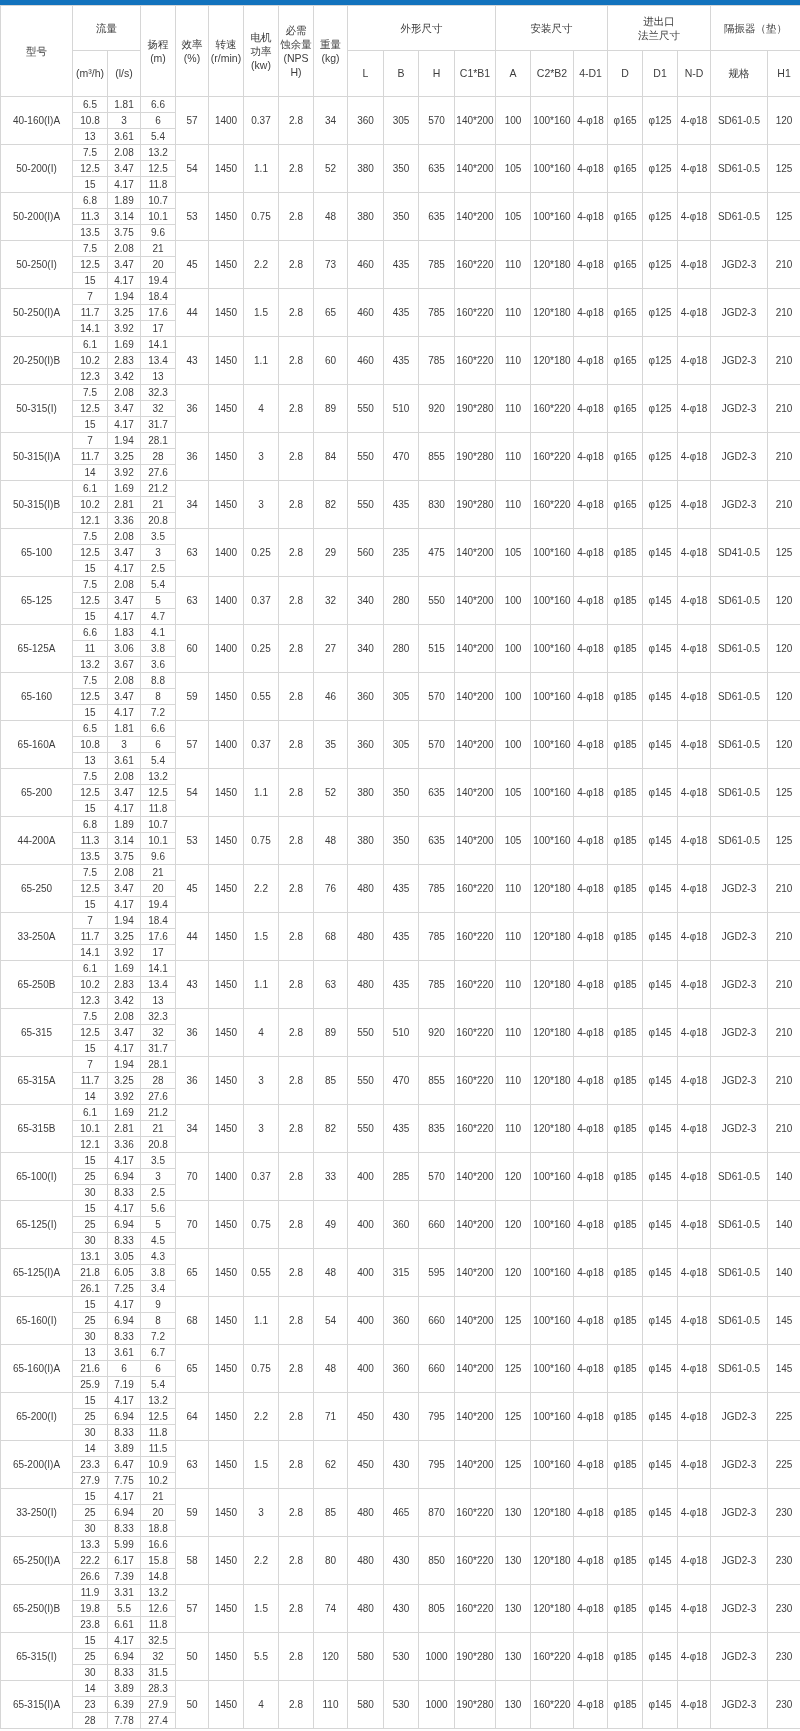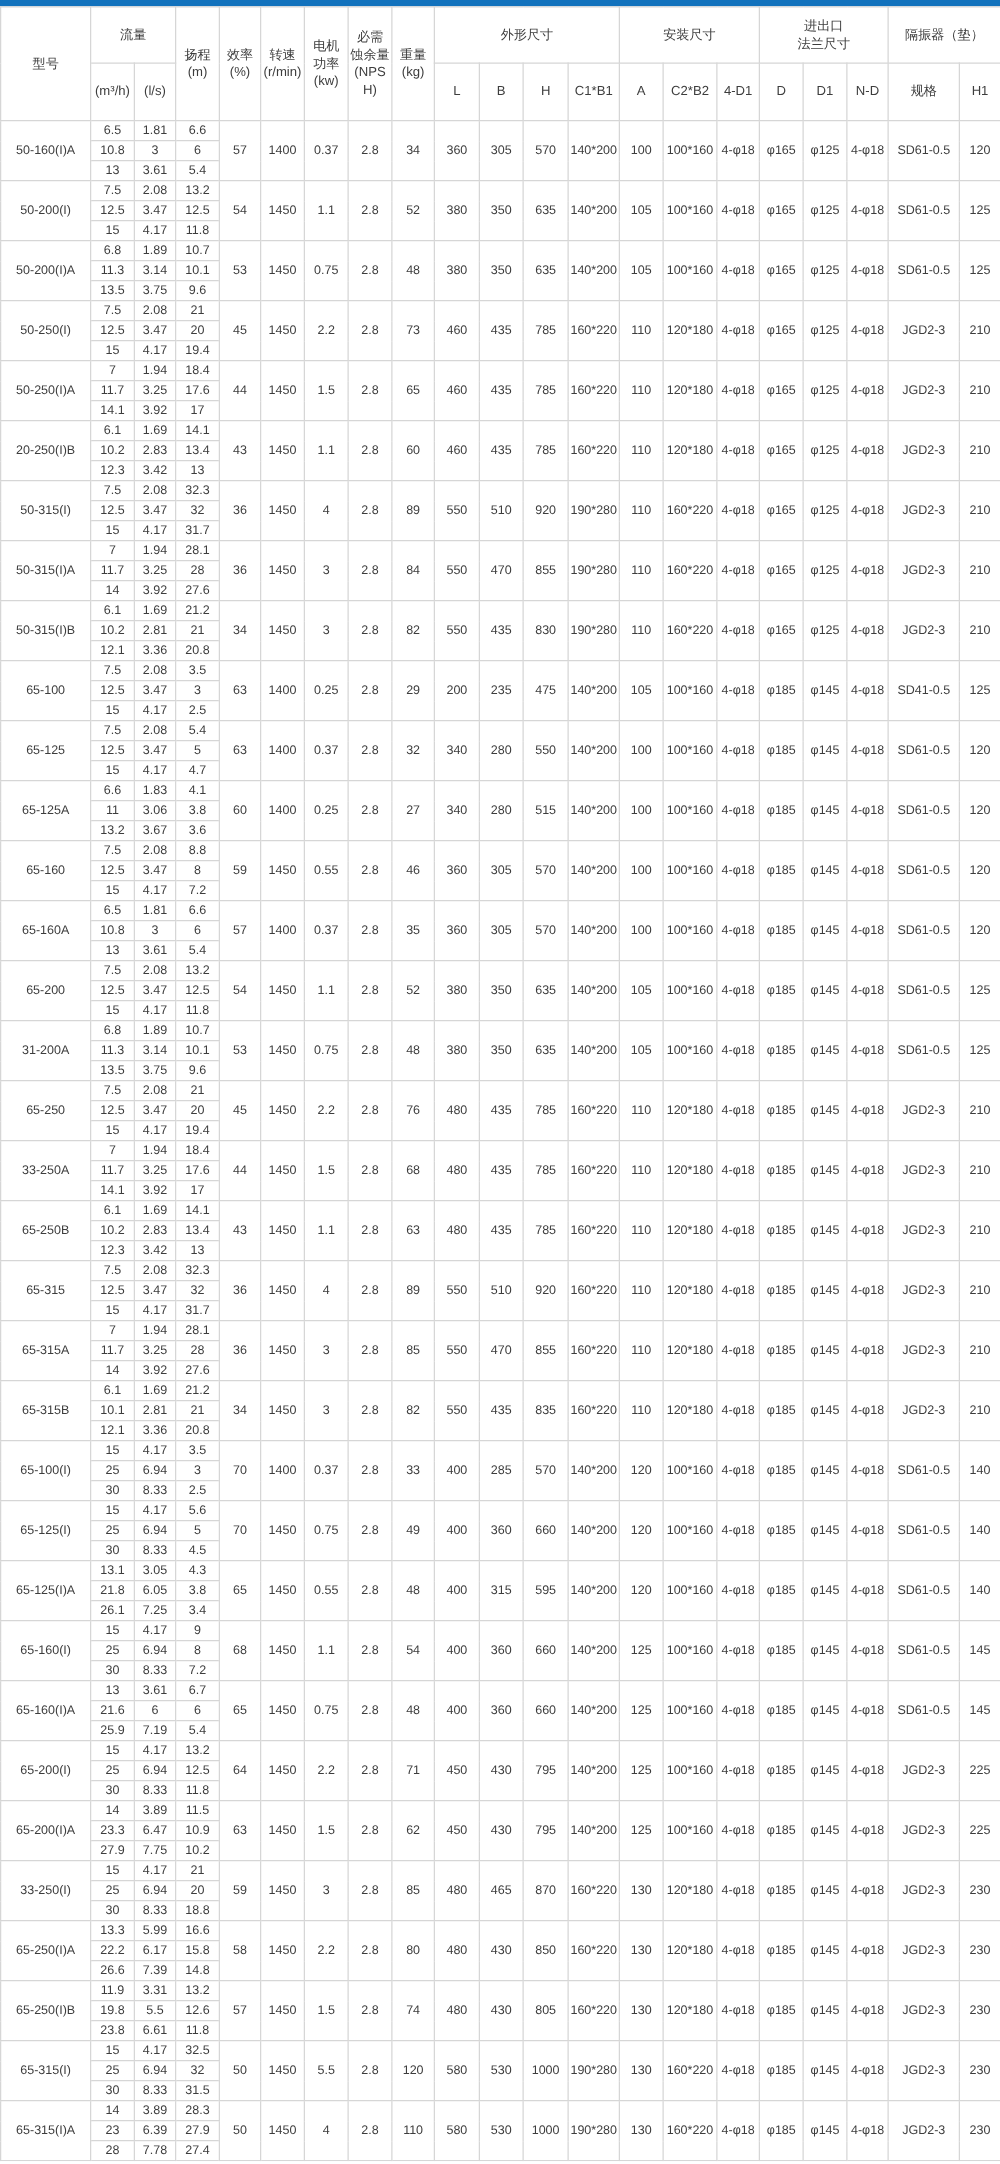--- a/index.html
+++ b/index.html
@@ -80,21 +80,21 @@
         <th>4-D1</th>
         <th>D</th>
         <th>D1</th>
         <th>N-D</th>
         <th>规格</th>
         <th>H1</th>
       </tr>
     </thead>
     <tbody>
         <tr class="model-start">
-          <td rowspan="3">50-160(I)A</td>
+          <td rowspan="3">40-160(I)A</td>
           <td>6.5</td>
           <td>1.81</td>
           <td>6.6</td>
           <td rowspan="3">57</td>
           <td rowspan="3">1400</td>
           <td rowspan="3">0.37</td>
           <td rowspan="3">2.8</td>
           <td rowspan="3">34</td>
           <td rowspan="3">360</td>
           <td rowspan="3">305</td>
@@ -386,21 +386,21 @@
         <tr class="model-start">
           <td rowspan="3">65-100</td>
           <td>7.5</td>
           <td>2.08</td>
           <td>3.5</td>
           <td rowspan="3">63</td>
           <td rowspan="3">1400</td>
           <td rowspan="3">0.25</td>
           <td rowspan="3">2.8</td>
           <td rowspan="3">29</td>
-          <td rowspan="3">200</td>
+          <td rowspan="3">560</td>
           <td rowspan="3">235</td>
           <td rowspan="3">475</td>
           <td rowspan="3">140*200</td>
           <td rowspan="3">105</td>
           <td rowspan="3">100*160</td>
           <td rowspan="3">4-φ18</td>
           <td rowspan="3">φ185</td>
           <td rowspan="3">φ145</td>
           <td rowspan="3">4-φ18</td>
           <td rowspan="3">SD41-0.5</td>
@@ -575,21 +575,21 @@
           <td>12.5</td>
           <td>3.47</td>
           <td>12.5</td>
         </tr>
         <tr>
           <td>15</td>
           <td>4.17</td>
           <td>11.8</td>
         </tr>
         <tr class="model-start">
-          <td rowspan="3">31-200A</td>
+          <td rowspan="3">44-200A</td>
           <td>6.8</td>
           <td>1.89</td>
           <td>10.7</td>
           <td rowspan="3">53</td>
           <td rowspan="3">1450</td>
           <td rowspan="3">0.75</td>
           <td rowspan="3">2.8</td>
           <td rowspan="3">48</td>
           <td rowspan="3">380</td>
           <td rowspan="3">350</td>

